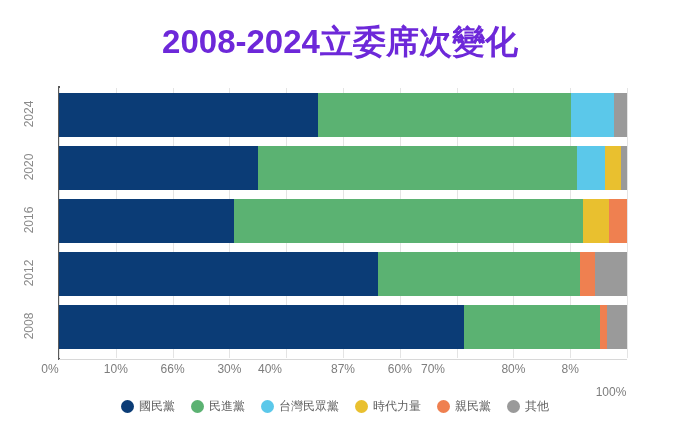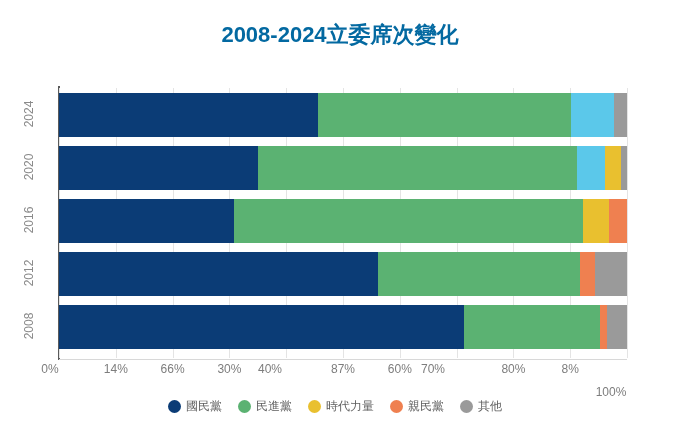--- a/index.html
+++ b/index.html
@@ -9,23 +9,23 @@
     font-family:"Liberation Sans","DejaVu Sans",sans-serif;
     overflow:hidden;
     position:relative;
   }
   #chart-root{position:relative;width:680px;height:448px;}
 
   
   .chart-title{
     position:absolute;left:0;top:20px;width:680px;
     text-align:center;
-    font-size:22px;
+    font-size:33px;
     font-weight:bold;
-    color:#0369a1;
+    color:#6d28d9;
     letter-spacing:0px;
     white-space:nowrap;
   }
 
   
   .plot-wrap{
     position:absolute;
     left:59px;top:88px;
     width:568px;height:270px;
   }
@@ -177,21 +177,21 @@
 
   <div id="ylabels-layer">
       <div class="ylabel" style="left: 6px; top: 107px;">2024</div>
       <div class="ylabel" style="left: 6px; top: 160px;">2020</div>
       <div class="ylabel" style="left: 6px; top: 213px;">2016</div>
       <div class="ylabel" style="left: 6px; top: 266px;">2012</div>
       <div class="ylabel" style="left: 6px; top: 319px;">2008</div>
     </div>
   <div id="xlabels-layer">
       <div class="xlabel" style="left: 25px;">0%</div>
-      <div class="xlabel" style="left: 90.8px;">14%</div>
+      <div class="xlabel" style="left: 90.8px;">10%</div>
       <div class="xlabel" style="left: 147.6px;">66%</div>
       <div class="xlabel" style="left: 204.4px;">30%</div>
       <div class="xlabel" style="left: 245px;">40%</div>
       <div class="xlabel" style="left: 318px;">87%</div>
       <div class="xlabel" style="left: 374.8px;">60%</div>
       <div class="xlabel" style="left: 408px;">70%</div>
       <div class="xlabel" style="left: 488.4px;">80%</div>
       <div class="xlabel" style="left: 545.2px;">8%</div>
       <div class="xlabel" style="left: 586px; margin-top: 23px;">100%</div>
     </div>
@@ -199,20 +199,24 @@
   <div class="legend" id="legend">
       <div class="legend-item">
         <span class="legend-dot" style="background: rgb(11, 60, 118);"></span>
         <span class="legend-label">國民黨</span>
       </div>
       <div class="legend-item">
         <span class="legend-dot" style="background: rgb(91, 178, 114);"></span>
         <span class="legend-label">民進黨</span>
       </div>
       <div class="legend-item">
+        <span class="legend-dot" style="background: rgb(91, 200, 234);"></span>
+        <span class="legend-label">台灣民眾黨</span>
+      </div>
+      <div class="legend-item">
         <span class="legend-dot" style="background: rgb(233, 192, 47);"></span>
         <span class="legend-label">時代力量</span>
       </div>
       <div class="legend-item">
         <span class="legend-dot" style="background: rgb(239, 128, 80);"></span>
         <span class="legend-label">親民黨</span>
       </div>
       <div class="legend-item">
         <span class="legend-dot" style="background: rgb(154, 154, 154);"></span>
         <span class="legend-label">其他</span>

